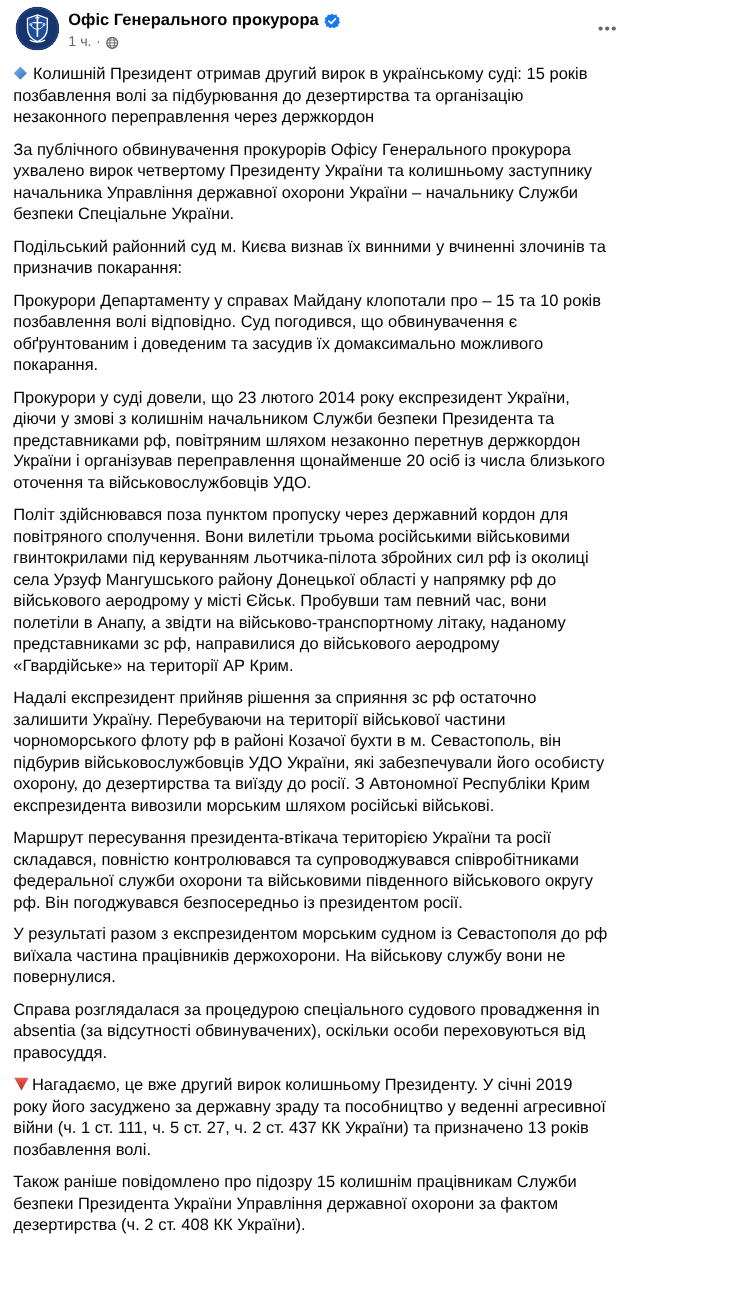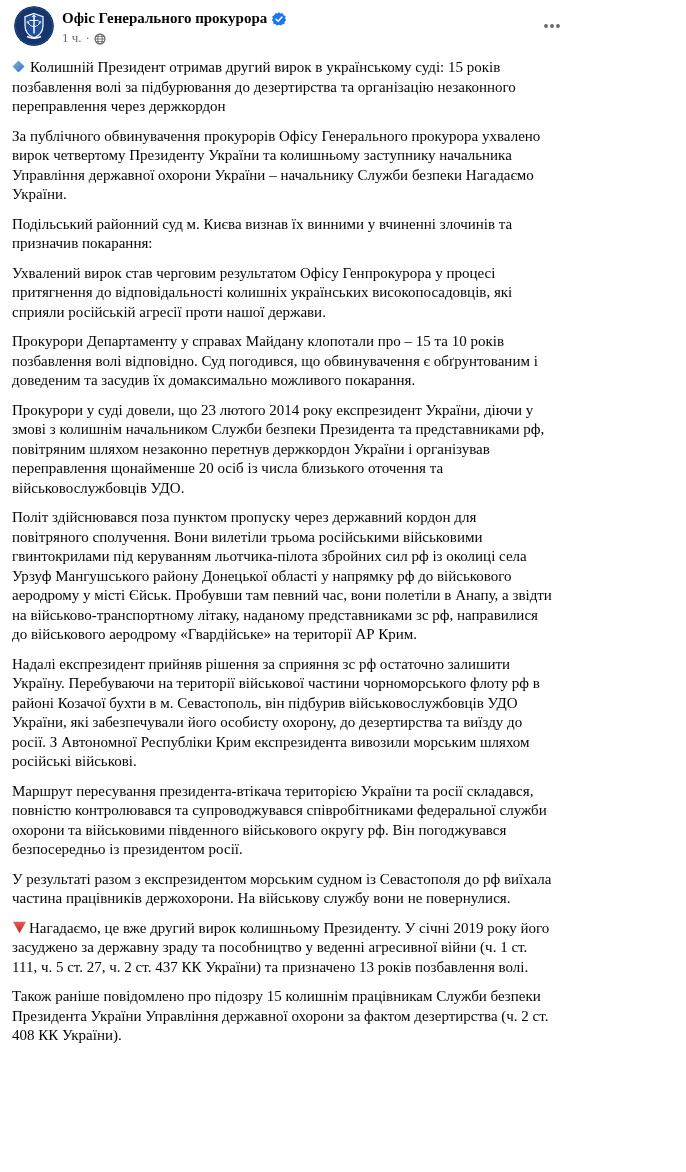--- a/index.html
+++ b/index.html
@@ -2,21 +2,21 @@
 <html lang="uk"><head>
 <meta charset="utf-8">
 <style>
   html, body { margin: 0; padding: 0; background: #ffffff; }
   body {
     width: 686px;
     font-family: "Liberation Sans", "DejaVu Sans", sans-serif;
     color: #050505;
     -webkit-font-smoothing: antialiased;
   }
-  .post { width: 578px; min-height: 1172px; background: #fff; box-sizing: border-box; font-family: Liberation Serif, serif; }
+  .post { width: 578px; min-height: 1172px; background: #fff; box-sizing: border-box; }
 
   
   .header {
     display: flex;
     align-items: flex-start;
     padding: 6px 14px 6px 14px;
   }
   .avatar {
     width: 40px; height: 40px;
     border-radius: 50%;
@@ -121,29 +121,29 @@
   <div class="body">
       <p class="para"><svg class="emoji" width="13" height="13" viewBox="0 0 20 20">
           <defs>
             <linearGradient id="gd" x1="0" y1="0" x2="1" y2="1">
               <stop offset="0" stop-color="#7db4e8"></stop>
               <stop offset="1" stop-color="#2f72bd"></stop>
             </linearGradient>
           </defs>
           <polygon points="10,0.8 19.2,10 10,19.2 0.8,10" fill="url(#gd)"></polygon>
         </svg><span>Колишній Президент отримав другий вирок в українському суді: 15 років позбавлення волі за підбурювання до дезертирства та організацію незаконного переправлення через держкордон</span></p>
-      <p class="para"><span>За публічного обвинувачення прокурорів Офісу Генерального прокурора ухвалено вирок четвертому Президенту України та колишньому заступнику начальника Управління державної охорони України – начальнику Служби безпеки Нагадаємо України.</span></p>
+      <p class="para"><span>За публічного обвинувачення прокурорів Офісу Генерального прокурора ухвалено вирок четвертому Президенту України та колишньому заступнику начальника Управління державної охорони України – начальнику Служби безпеки Спеціальне України.</span></p>
       <p class="para"><span>Подільський районний суд м. Києва визнав їх винними у вчиненні злочинів та призначив покарання:</span></p>
-      <p class="para"><span>Ухвалений вирок став черговим результатом Офісу Генпрокурора у процесі притягнення до відповідальності колишніх українських високопосадовців, які сприяли російській агресії проти нашої держави.</span></p>
       <p class="para"><span>Прокурори Департаменту у справах Майдану клопотали про – 15 та 10 років позбавлення волі відповідно. Суд погодився, що обвинувачення є обґрунтованим і доведеним та засудив їх домаксимально можливого покарання.</span></p>
       <p class="para"><span>Прокурори у суді довели, що 23 лютого 2014 року експрезидент України, діючи у змові з колишнім начальником Служби безпеки Президента та представниками рф, повітряним шляхом незаконно перетнув держкордон України і організував переправлення щонайменше 20 осіб із числа близького оточення та військовослужбовців УДО.</span></p>
       <p class="para"><span>Політ здійснювався поза пунктом пропуску через державний кордон для повітряного сполучення. Вони вилетіли трьома російськими військовими гвинтокрилами під керуванням льотчика-пілота збройних сил рф із околиці села Урзуф Мангушського району Донецької області у напрямку рф до військового аеродрому у місті Єйськ. Пробувши там певний час, вони полетіли в Анапу, а звідти на військово-транспортному літаку, наданому представниками зс рф, направилися до військового аеродрому «Гвардійське» на території АР Крим.</span></p>
       <p class="para"><span>Надалі експрезидент прийняв рішення за сприяння зс рф остаточно залишити Україну. Перебуваючи на території військової частини чорноморського флоту рф в районі Козачої бухти в м. Севастополь, він підбурив військовослужбовців УДО України, які забезпечували його особисту охорону, до дезертирства та виїзду до росії. З Автономної Республіки Крим експрезидента вивозили морським шляхом російські військові.</span></p>
       <p class="para"><span>Маршрут пересування президента-втікача територією України та росії складався, повністю контролювався та супроводжувався співробітниками федеральної служби охорони та військовими південного військового округу рф. Він погоджувався безпосередньо із президентом росії.</span></p>
       <p class="para"><span>У результаті разом з експрезидентом морським судном із Севастополя до рф виїхала частина працівників держохорони. На військову службу вони не повернулися.</span></p>
+      <p class="para"><span>Справа розглядалася за процедурою спеціального судового провадження in absentia (за відсутності обвинувачених), оскільки особи переховуються від правосуддя.</span></p>
       <p class="para"><svg class="emoji tri" width="15" height="13" viewBox="0 0 20 18">
           <defs>
             <linearGradient id="gr" x1="0" y1="0" x2="0" y2="1">
               <stop offset="0" stop-color="#ea5d52"></stop>
               <stop offset="1" stop-color="#b8291d"></stop>
             </linearGradient>
           </defs>
           <polygon points="1,1 19,1 10,17" fill="url(#gr)"></polygon>
         </svg><span>Нагадаємо, це вже другий вирок колишньому Президенту. У січні 2019 року його засуджено за державну зраду та пособництво у веденні агресивної війни (ч. 1 ст. 111, ч. 5 ст. 27, ч. 2 ст. 437 КК України) та призначено 13 років позбавлення волі.</span></p>
       <p class="para"><span>Також раніше повідомлено про підозру 15 колишнім працівникам Служби безпеки Президента України Управління державної охорони за фактом дезертирства (ч. 2 ст. 408 КК України).</span></p>

